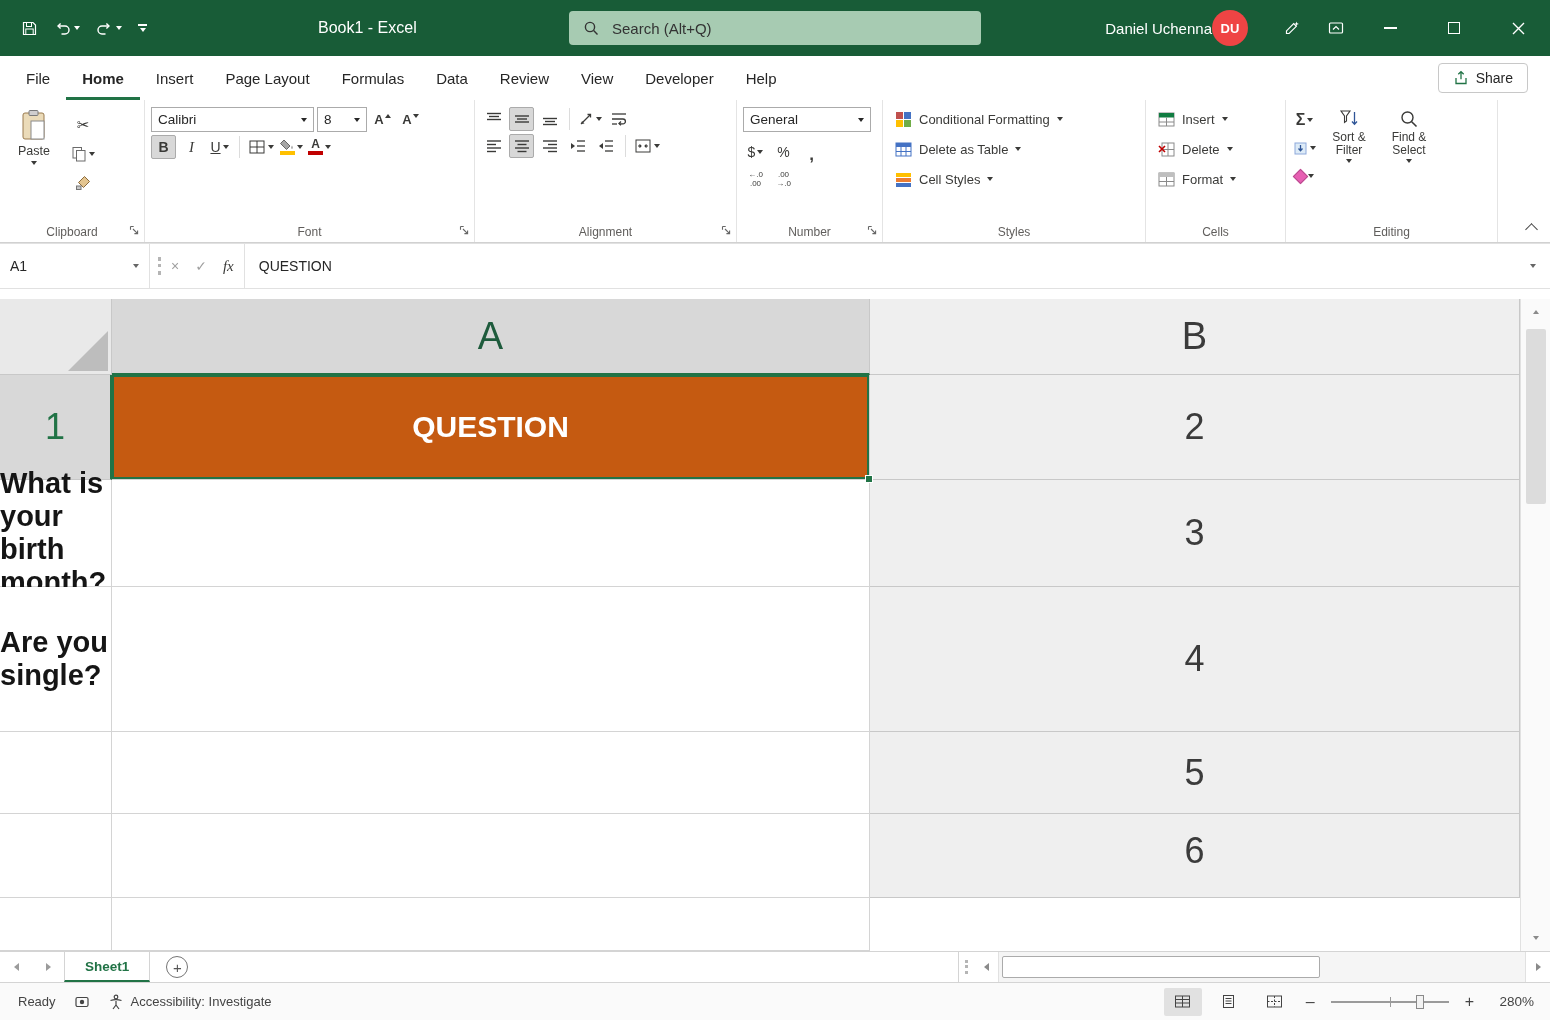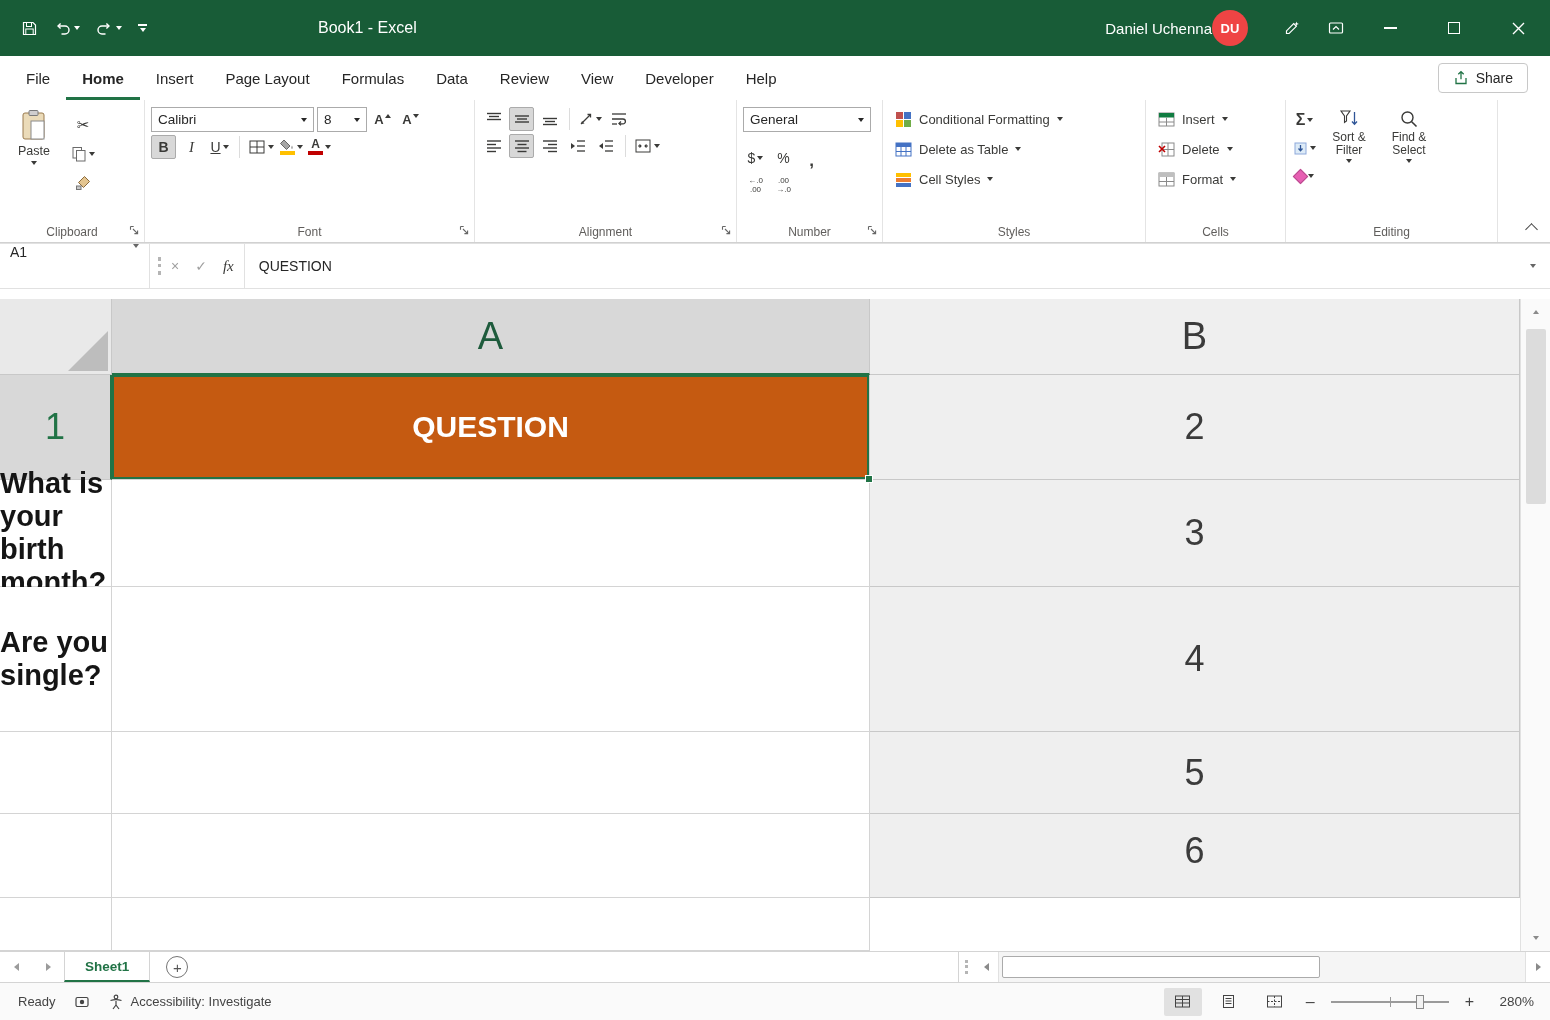--- a/index.html
+++ b/index.html
@@ -42,21 +42,21 @@
 .g-clipboard{width:145px}.g-font{width:330px}.g-align{width:262px}.g-number{width:146px}.g-styles{width:263px}.g-cells{width:140px}.g-editing{width:212px}
 .rib-tail{flex:1;position:relative}
 .chev-up{position:absolute;right:16px;bottom:8px;width:9px;height:9px;border-left:1.8px solid #444;border-top:1.8px solid #444;transform:rotate(45deg)}
 .rgc{display:flex}
 .paste-btn{width:56px;display:flex;flex-direction:column;align-items:center;gap:3px;padding-top:5px;font-size:12.5px}
 .clip-col{display:flex;flex-direction:column;gap:5px;padding-top:9px;margin-left:8px}
 .rsm{min-width:25px;height:24px;display:flex;align-items:center;justify-content:center;gap:2px;border:1px solid transparent;border-radius:2px;font-size:13px}
 .rsm.active{background:#D8D8D8;border-color:#ABABAB}
 .frow{display:flex;align-items:center;gap:3px;margin:3px 0}
 .combo{border:1px solid #ABABAB;background:#fff;height:25px;display:flex;align-items:center;justify-content:space-between;padding:0 6px;font-size:13.5px;color:#262626}
-.cb-name{width:163px}.cb-size{width:50px}.cb-num{width:128px;margin:3px 0 14px}
+.cb-name{width:163px}.cb-size{width:50px}.cb-num{width:128px;margin:3px 0 8px}
 .vdiv{width:1px;height:22px;background:#DCDCDC;margin:0 4px}
 .g-b{font-weight:800;font-size:14px}
 .g-i{font-style:italic;font-family:"Liberation Serif",serif;font-size:15px}
 .g-u{text-decoration:underline;font-size:14px}
 .afs{font-size:13px;font-weight:600;display:flex;align-items:flex-start}
 .afs .tri-u,.afs .tri-d{margin-top:2px;margin-left:1px}
 .colorbar{display:flex;flex-direction:column;align-items:center;gap:1px}
 .bar-y{width:15px;height:4px;background:#FFC000}
 .bar-r{width:15px;height:4px;background:#C00000}
 .fc-a{font-size:12px;font-weight:700;line-height:11px}
@@ -65,21 +65,21 @@
 .srow{display:flex;align-items:center;gap:7px;height:30px;padding:0 6px;font-size:13px;white-space:nowrap}
 .edit-wrap{display:flex;gap:4px}
 .edit-left{display:flex;flex-direction:column;gap:4px;padding-top:4px}
 .edit-big{width:56px;display:flex;flex-direction:column;align-items:center;gap:2px;padding-top:5px;font-size:12px;line-height:13px;text-align:center}
 .edit-big .two{width:46px}
 .sigma{font-size:16px;font-weight:600}
 .diamond{width:11px;height:11px;background:#E75FB3;border:1px solid #B84A8E;transform:rotate(45deg)}
 
 
 .fbar{flex:0 0 46px;display:flex;align-items:stretch;border-top:1px solid #E1E1E1;border-bottom:1px solid #E1E1E1;background:#fff}
-.namebox{width:150px;display:flex;justify-content:space-between;padding:0 10px;font-size:14px;color:#262626;border-right:1px solid #E1E1E1}
+.namebox{width:150px;display:flex;align-items:center;justify-content:space-between;padding:0 10px;font-size:14px;color:#262626;border-right:1px solid #E1E1E1}
 .vdots{width:0;height:18px;border-left:3px dotted #B5B5B5;margin:0 8px;align-self:center}
 .fbtns{display:flex;align-items:center;gap:16px;padding:0 10px 0 2px;border-right:1px solid #E1E1E1}
 .fx{font-family:"Liberation Serif",serif;font-style:italic;font-size:15px;color:#3A3A38}
 .fgray{color:#9F9F9F;font-size:14px}
 .fcontent{flex:1;display:flex;align-items:center;padding-left:14px;font-size:14px;color:#262626}
 .fexp{width:34px;display:flex;align-items:center;justify-content:center;color:#666}
 .gapstrip{flex:0 0 10px;background:#fff}
 
 
 .gridwrap{flex:0 0 652px;display:flex}
@@ -160,20 +160,29 @@
         <span class="tri-d"></span>
       </button>
       <button class="tbtn">
         <span class="qat-cust">
             <i></i>
             <span class="tri-d"></span>
           </span>
       </button>
     </div>
     <div class="tb-title">Book1 - Excel</div>
+    <div class="tb-search">
+      <span>
+          <svg width="17" height="17" viewBox="0 0 17 17">
+            <circle cx="7" cy="7" r="4.6" fill="none" stroke="#333" stroke-width="1.4"></circle>
+            <line x1="10.6" y1="10.6" x2="14.5" y2="14.5" stroke="#333" stroke-width="1.4"></line>
+          </svg>
+        </span>
+      <span>Search (Alt+Q)</span>
+    </div>
     <div class="tb-right">
       <span class="tb-user">Daniel Uchenna</span>
       <span class="avatar">DU</span>
       <button class="tb-ic">
         <span>
             <svg width="18" height="18" viewBox="0 0 18 18">
               <path d="M3.5 14.5v-2.6l7.2-7.2 2.6 2.6-7.2 7.2z" fill="none" stroke="#fff" stroke-width="1.2"></path>
               <path d="M13.6 2.6l.6 1.7 1.7.6-1.7.6-.6 1.7-.6-1.7-1.7-.6 1.7-.6z" fill="#fff"></path>
             </svg>
           </span>

